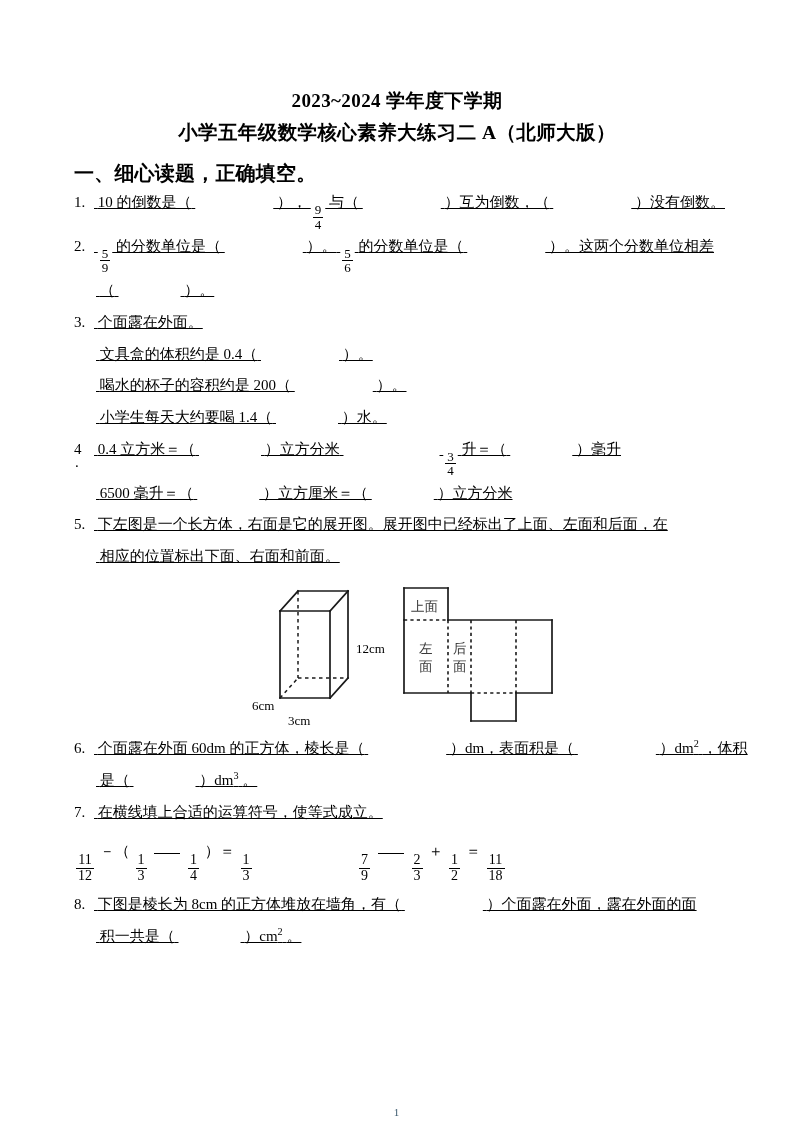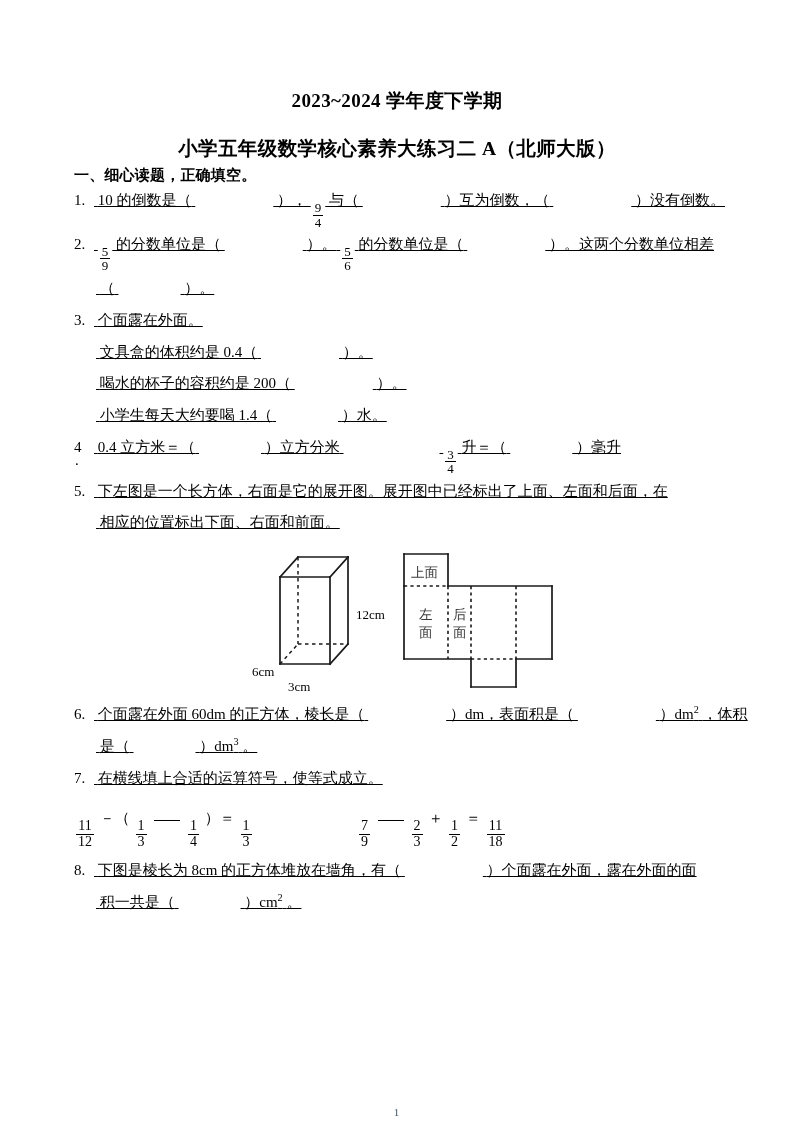--- a/index.html
+++ b/index.html
@@ -31,26 +31,26 @@
   
   .title-line {
     text-align: center;
     font-weight: bold;
     font-size: 19.5px;
     letter-spacing: 0.4px;
     line-height: 1.62;
     white-space: nowrap;
   }
   .title-line.t1 { font-size: 19px; }
-  .title-line.t2 { font-size: 19.5px; margin-top: 16px; }
+  .title-line.t2 { font-size: 19.5px; }
 
   .section-head {
     font-weight: bold;
-    font-size: 15px;
-    margin-top: 2px;
+    font-size: 20px;
+    margin-top: 12px;
     letter-spacing: 0.2px;
     font-family: "Liberation Sans", "DejaVu Sans", sans-serif;
   }
 
   
   .q {
     font-size: 15px;
     line-height: 2.12;
     position: relative;
     white-space: nowrap;
@@ -207,20 +207,28 @@
       <span class="blank-m"></span>
       <span>）立方分米</span>
       <span class="gap-xl"></span>
       <span class="frac">
         <span class="num">3</span>
         <span class="den">4</span>
       </span>
       <span>升＝（</span>
       <span class="blank-m"></span>
       <span>）毫升</span>
+    </div>
+    <div class="q">
+      <span class="indent"></span>
+      <span>6500 毫升＝（</span>
+      <span class="blank-m"></span>
+      <span>）立方厘米＝（</span>
+      <span class="blank-m"></span>
+      <span>）立方分米</span>
     </div>
 
     <div class="q">
       <span class="qnum">5.</span>
       <span>下左图是一个长方体，右面是它的展开图。展开图中已经标出了上面、左面和后面，在</span>
     </div>
     <div class="q">
       <span class="indent"></span>
       <span>相应的位置标出下面、右面和前面。</span>
     </div>

